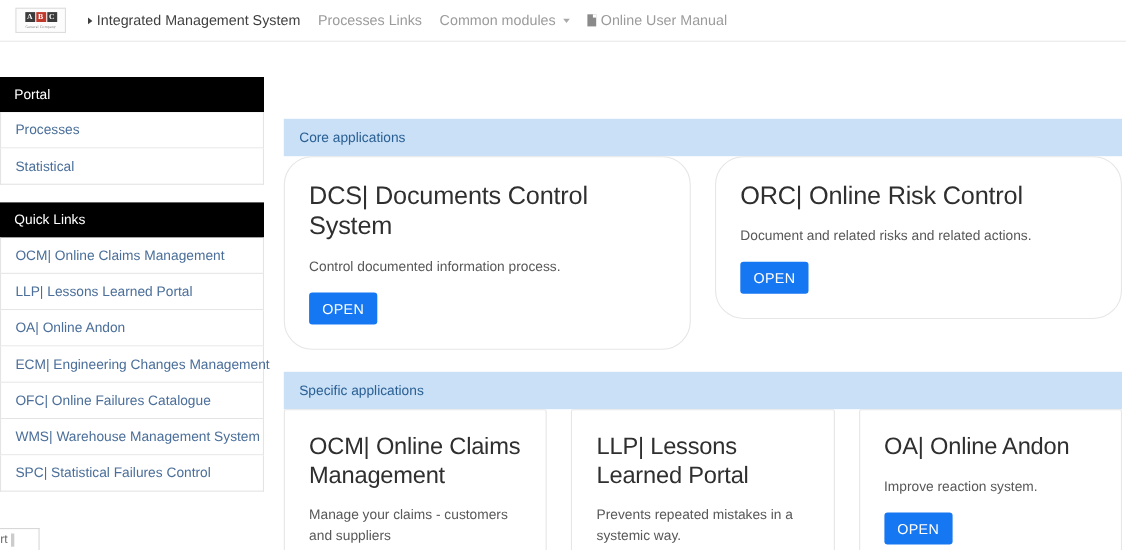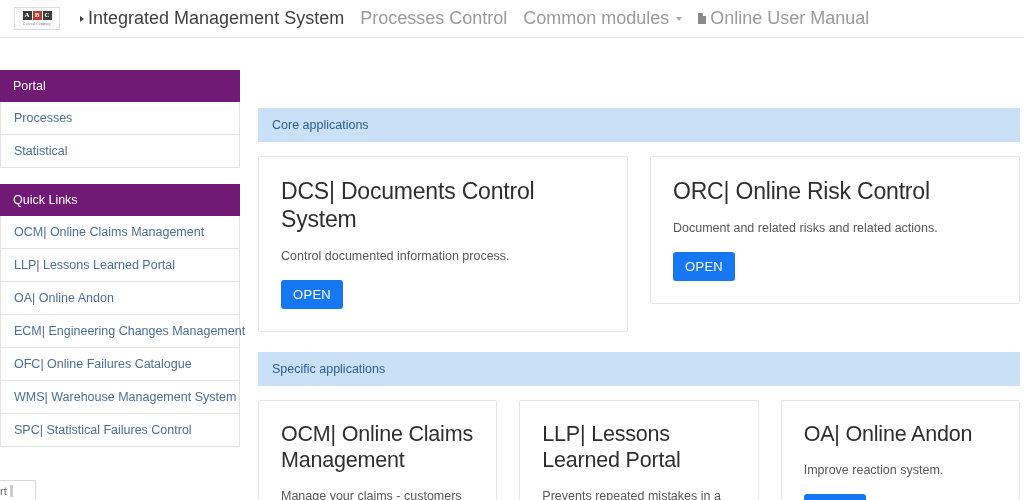--- a/index.html
+++ b/index.html
@@ -53,21 +53,21 @@
     font-family: "Liberation Serif", serif;
   }
 
   .nav-items {
     display: flex;
     align-items: center;
     margin-left: 20px;
     gap: 16px;
   }
   .nav-item {
-    font-size: 18px;
+    font-size: 13px;
     color: #9b9b9b;
     white-space: nowrap;
     display: flex;
     align-items: center;
     gap: 4px;
     cursor: pointer;
     justify-content: space-between;
   }
   .nav-item.active { color: #3f3f3f; }
   .tri-right {
@@ -111,21 +111,21 @@
   
   .sidebar {
     width: 240px;
     flex: 0 0 240px;
     padding-top: 32px;
     height: 462px;
     position: relative;
   }
   .side-block { margin-bottom: 16px; }
   .side-header {
-    background: #701a75;
+    background: #000000;
     color: #ffffff;
     font-size: 12.5px;
     padding: 9px 0 9px 13px;
     line-height: 14px;
   }
   .side-item {
     background: #ffffff;
     border: 1px solid #e4e4e4;
     border-top: none;
     font-size: 12.5px;
@@ -163,30 +163,30 @@
     flex: 1 1 auto;
     padding: 70px 4px 0 18px;
     height: 462px;
   }
   .band {
     background: #c9e0f7;
     color: #2a5f93;
     font-size: 12.5px;
     padding: 10px 0 10px 14px;
     line-height: 14px;
-    margin-bottom: 14px;
+    margin-bottom: 0;
   }
   .band.second { margin-top: 20px; }
 
   .row {
     display: flex;
     gap: 22px;
     align-items: flex-start;
   }
-  .row.core > .card { flex: 1 1 0; }
+  .row.core > .card { flex: 1 1 0; border-radius: 26px; }
 
   .card {
     background: #ffffff;
     border: 1px solid #e6e6e6;
     border-radius: 2px;
     padding: 20px 22px 22px 22px;
   }
   .card-title {
     font-size: 23px;
     font-weight: 400;
@@ -238,21 +238,21 @@
   </div>
 
   <div class="nav-items">
 
     <div class="nav-item active">
       <i class="tri-right"></i>
       <span>Integrated Management System</span>
     </div>
 
     <div class="nav-item">
-      <span>Processes Control</span>
+      <span>Processes Links</span>
     </div>
 
     <div class="nav-item">
       <span>Common modules</span>
       <i class="caret-down"></i>
     </div>
 
     <div class="nav-item">
       <i class="doc-icon"></i>
       <span>Online User Manual</span>

